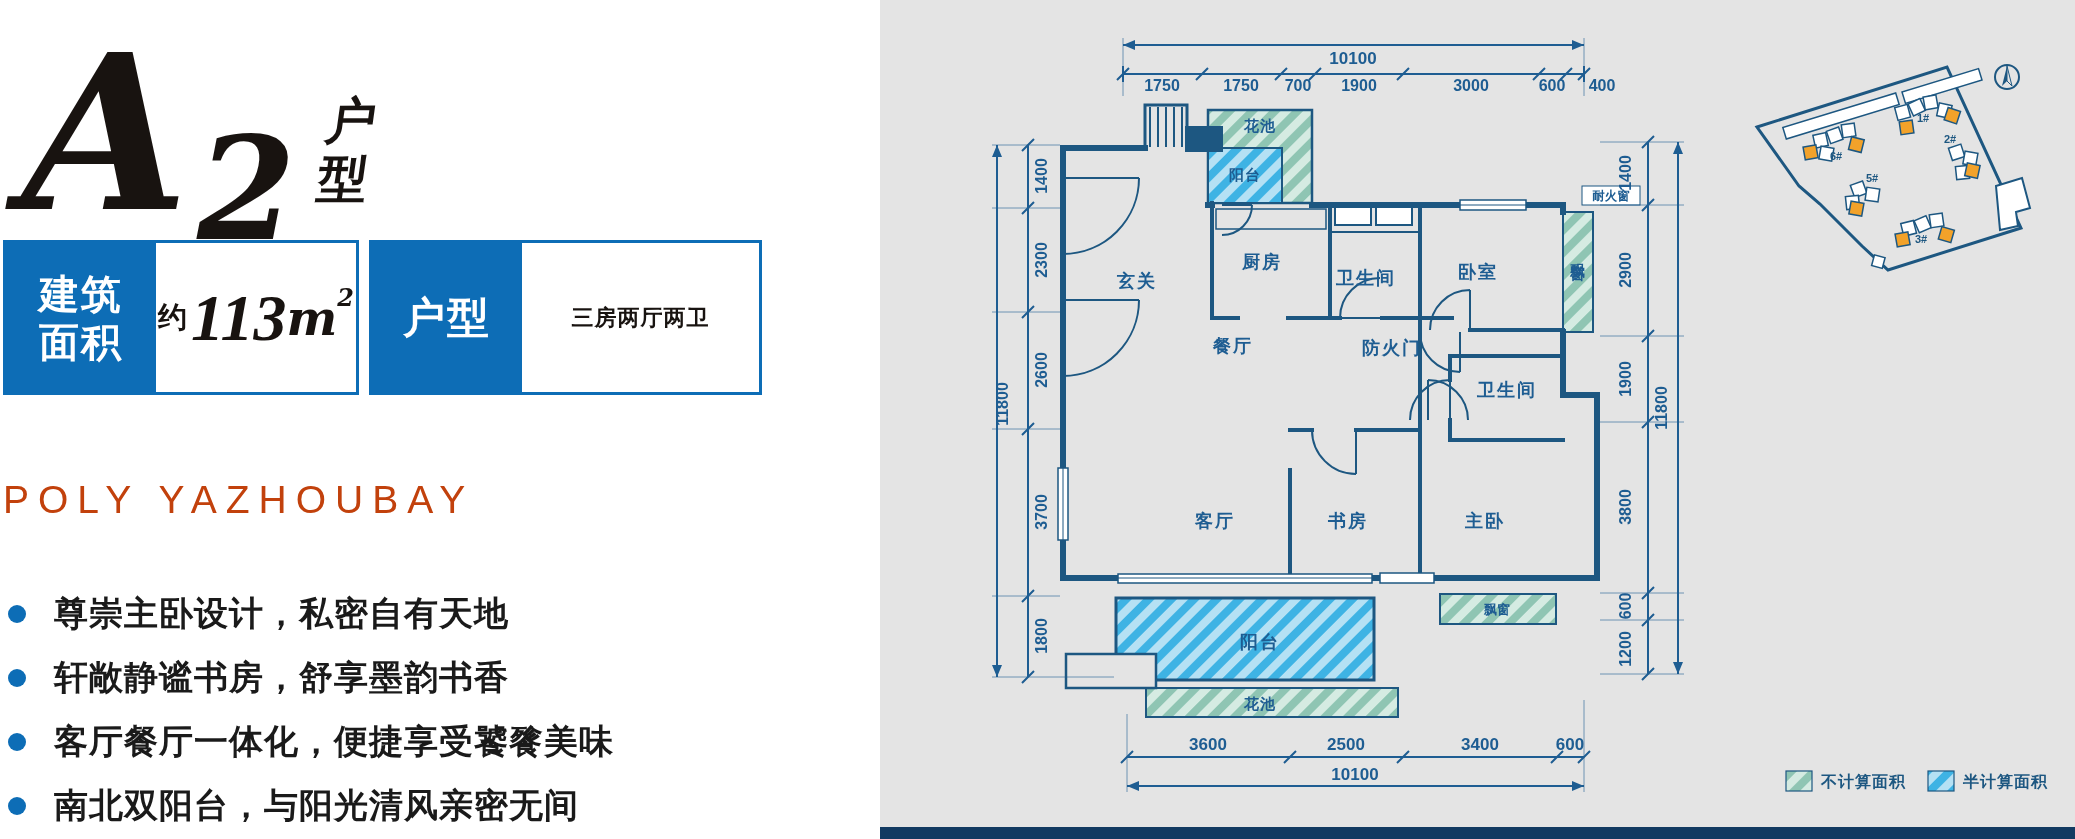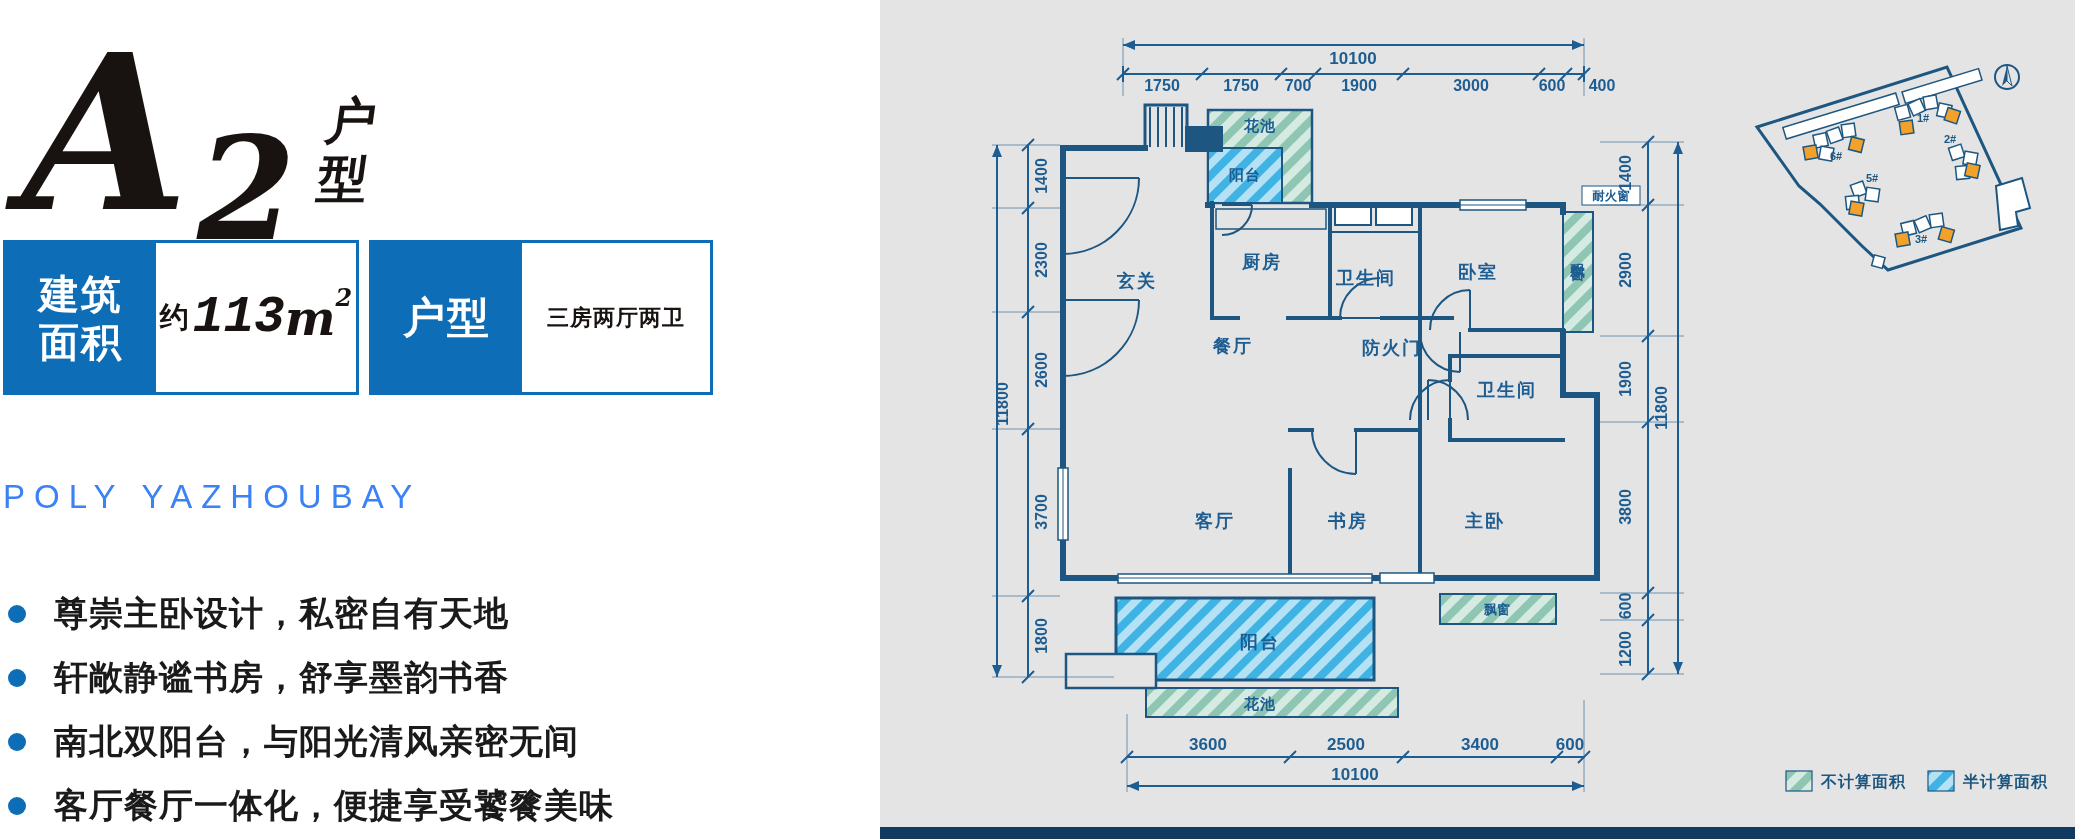--- a/index.html
+++ b/index.html
@@ -15,32 +15,32 @@
   .t-suffix{position:absolute;left:300px;top:55px;display:flex;flex-direction:column;
             font-weight:700;font-size:50px;line-height:1.15;color:#181310;
             transform:skewX(-8deg);font-family:"Liberation Serif",serif;}
 
   .spec-box{position:absolute;top:240px;height:155px;background:#fff;
             border:3px solid #0d6db6;display:flex;box-sizing:border-box;}
   .spec-box .lbl{background:#0d6db6;color:#fff;display:flex;flex-direction:column;
                  align-items:center;justify-content:center;font-weight:700;}
   .box-area{left:3px;width:356px;}
   .box-area .lbl{width:150px;font-size:40px;line-height:1.2;letter-spacing:2px;}
-  .box-type{left:369px;width:344px;}
+  .box-type{left:369px;width:393px;}
   .box-type .lbl{width:150px;font-size:42px;letter-spacing:2px;}
   .spec-box .val{flex:1;display:flex;align-items:center;justify-content:center;color:#181310;}
   .v-prefix{font-size:29px;font-weight:600;margin-right:4px;}
-  .v-num{font-family:Liberation Mono, monospace;font-style:italic;font-weight:700;font-size:51px;line-height:1;}
+  .v-num{font-family:Liberation Serif, serif;font-style:italic;font-weight:700;font-size:66px;line-height:1;}
   .v-unit{font-family:"DejaVu Serif",serif;font-style:italic;font-weight:700;font-size:48px;line-height:1;}
   .v-sup{font-family:"DejaVu Serif",serif;font-style:italic;font-weight:700;font-size:24px;
          vertical-align:super;line-height:1;position:relative;top:-20px;}
   .v-type{font-size:22px;font-weight:700;letter-spacing:1px;}
 
-  .brand{position:absolute;left:3px;top:478px;font-size:33px;letter-spacing:9px;
-         color:#3b82f6;font-weight:400;}
+  .brand{position:absolute;left:3px;top:478px;font-size:39px;letter-spacing:9px;
+         color:#c2410c;font-weight:400;}
 
   .features{position:absolute;left:8px;top:582px;list-style:none;margin:0;padding:0;}
   .features li{display:flex;align-items:center;height:64px;}
   .features .dot{width:18px;height:18px;border-radius:50%;background:#0d6db6;
                  margin-right:28px;flex:0 0 auto;}
   .features .ftext{font-size:34px;font-weight:600;color:#1a1a1a;letter-spacing:1px;}
 
   
   .plan-panel{position:absolute;left:880px;top:0px;width:1195px;height:839px;}
   svg text{font-family:"Liberation Sans",sans-serif;}
@@ -93,25 +93,25 @@
     <li>
       <span class="dot"></span>
       <span class="ftext">尊崇主卧设计，私密自有天地</span>
     </li>
     <li>
       <span class="dot"></span>
       <span class="ftext">轩敞静谧书房，舒享墨韵书香</span>
     </li>
     <li>
       <span class="dot"></span>
-      <span class="ftext">南北双阳台，与阳光清风亲密无间</span>
+      <span class="ftext">客厅餐厅一体化，便捷享受饕餮美味</span>
     </li>
     <li>
       <span class="dot"></span>
-      <span class="ftext">客厅餐厅一体化，便捷享受饕餮美味</span>
+      <span class="ftext">南北双阳台，与阳光清风亲密无间</span>
     </li>
   </ul>
 
   <svg class="plan-panel" viewBox="880 0 1195 839" width="1195" height="839" xmlns="http://www.w3.org/2000/svg">
 
     <defs>
       <pattern id="hatchBlue" patternUnits="userSpaceOnUse" width="16" height="16" patternTransform="rotate(45)">
         <rect width="16" height="16" fill="#b5e1f4"></rect>
         <rect width="8" height="16" fill="#3eb3e4"></rect>
       </pattern>

